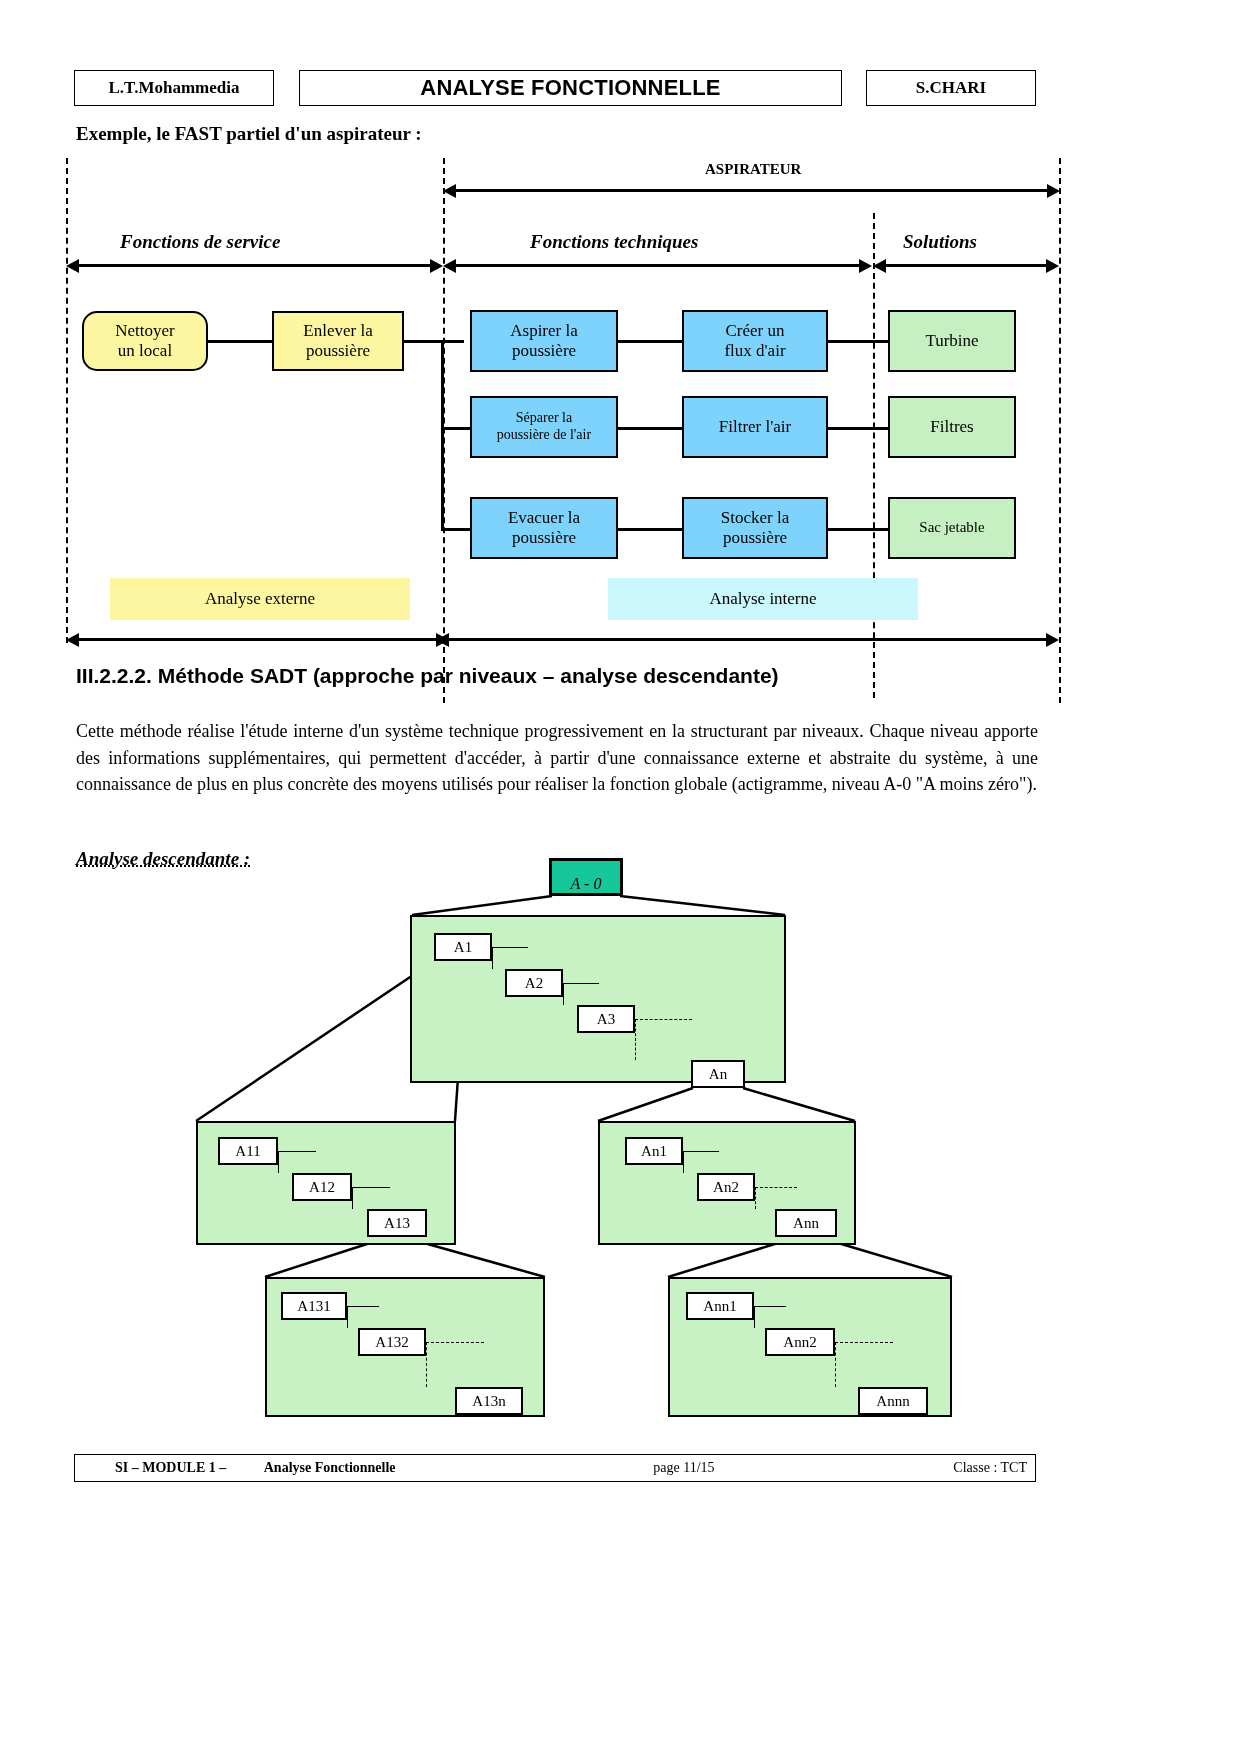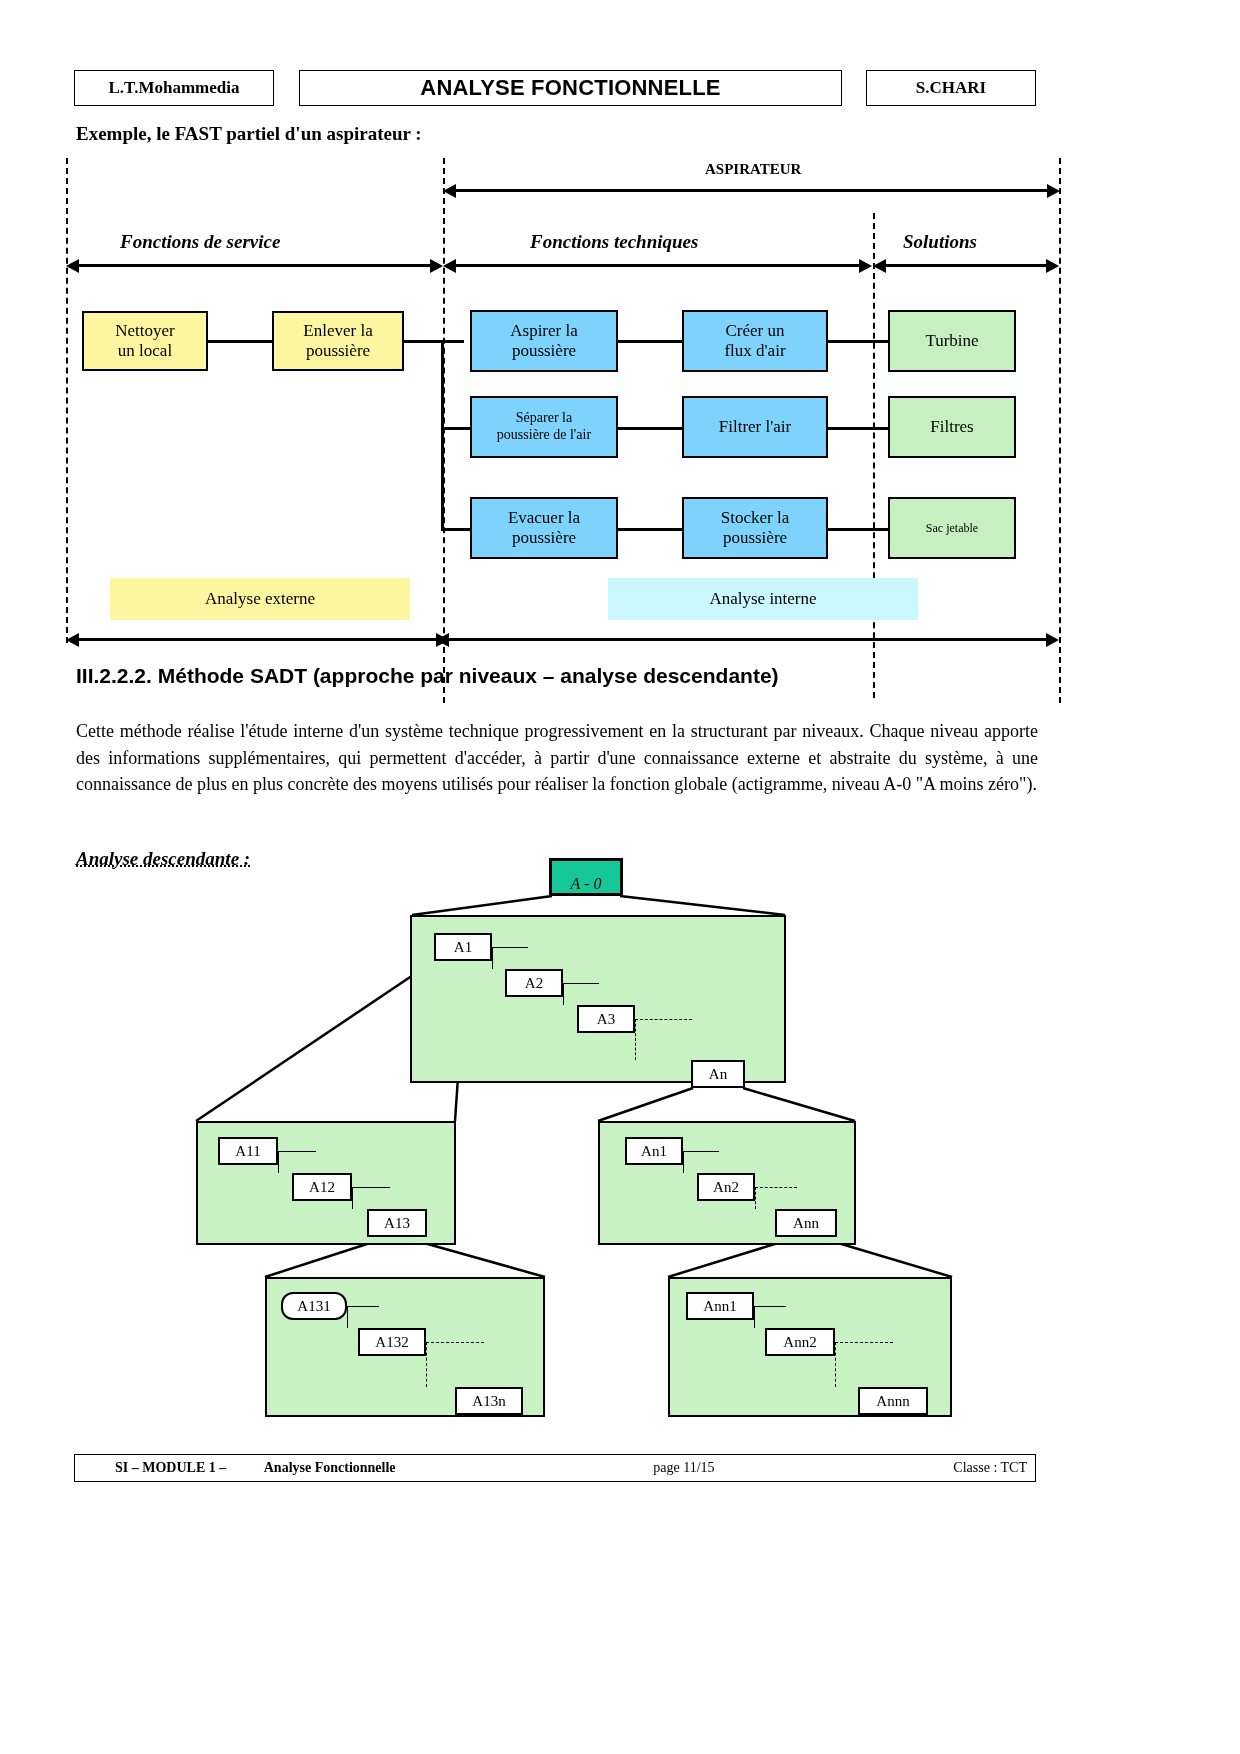--- a/index.html
+++ b/index.html
@@ -25,21 +25,21 @@
   .arw{position:absolute;width:0;height:0;}
   .arw-l{border-top:7px solid transparent;border-bottom:7px solid transparent;border-right:13px solid #000;}
   .arw-r{border-top:7px solid transparent;border-bottom:7px solid transparent;border-left:13px solid #000;}
 
   .fbox{position:absolute;border:2.5px solid #000;box-sizing:border-box;display:flex;align-items:center;justify-content:center;text-align:center;line-height:1.18;font-family:"Liberation Serif",serif;}
   .fbox.yellow{background:#fdf6a0;}
   .fbox.cyan{background:#7dd3fc;}
   .fbox.green{background:#c6f0c2;}
   .fsz16{font-size:17px;}
   .fsz14{font-size:14px;}
-  .fsz15{font-size:12px;}
+  .fsz15{font-size:15px;}
 
   .conn{position:absolute;background:#000;}
   .band{position:absolute;display:flex;align-items:center;justify-content:center;font-size:17px;font-family:"Liberation Serif",serif;}
   .band.yellow{background:#fdf6a0;}
   .band.cyan{background:#c9f7fb;}
 
   
   .sect{position:absolute;left:76px;top:656px;font-family:"Liberation Sans",sans-serif;font-weight:bold;font-size:21px;}
   .para{position:absolute;left:76px;top:710px;width:962px;font-size:18px;line-height:1.48;text-align:justify;font-family:"Liberation Serif",serif;}
   .subtitle{position:absolute;left:76px;top:840px;font-style:italic;font-weight:bold;font-size:19px;font-family:"Liberation Serif",serif;
@@ -95,21 +95,21 @@
     <div class="arw arw-r" style="left:430px;top:106px;"></div>
 
     <div class="arrow-line" style="left:452px;top:111px;width:412px;"></div>
     <div class="arw arw-l" style="left:443px;top:106px;"></div>
     <div class="arw arw-r" style="left:859px;top:106px;"></div>
 
     <div class="arrow-line" style="left:882px;top:111px;width:168px;"></div>
     <div class="arw arw-l" style="left:873px;top:106px;"></div>
     <div class="arw arw-r" style="left:1046px;top:106px;"></div>
 
-    <div class="fbox yellow fsz16" style="left:82px;top:158px;width:126px;height:60px;">
+    <div class="fbox yellow fsz16" style="left:82px;top:158px;width:126px;height:60px;border-radius:15px;">
       <span style="white-space:pre-line;">Nettoyer
 un local</span>
     </div>
     <div class="fbox yellow fsz16" style="left:272px;top:158px;width:132px;height:60px;">
       <span style="white-space:pre-line;">Enlever la
 poussière</span>
     </div>
 
     <div class="conn" style="left:208px;top:187px;width:64px;height:2.5px;"></div>
 
@@ -239,21 +239,21 @@
     <div class="step" style="left:683px;top:298px;width:36px;height:22px;"></div>
     <div class="nbox" style="left:697px;top:320px;width:58px;height:28px;">
       <span>An2</span>
     </div>
     <div class="stepd" style="left:755px;top:334px;width:42px;height:22px;"></div>
     <div class="nbox" style="left:775px;top:356px;width:62px;height:28px;">
       <span>Ann</span>
     </div>
 
     <div class="gpanel" style="left:265px;top:424px;width:280px;height:140px;"></div>
-    <div class="nbox" style="left:281px;top:439px;width:66px;height:28px;border-radius:12px;">
+    <div class="nbox" style="left:281px;top:439px;width:66px;height:28px;">
       <span>A131</span>
     </div>
     <div class="step" style="left:347px;top:453px;width:32px;height:22px;"></div>
     <div class="nbox" style="left:358px;top:475px;width:68px;height:28px;">
       <span>A132</span>
     </div>
     <div class="stepd" style="left:426px;top:489px;width:58px;height:45px;"></div>
     <div class="nbox" style="left:455px;top:534px;width:68px;height:28px;">
       <span>A13n</span>
     </div>

